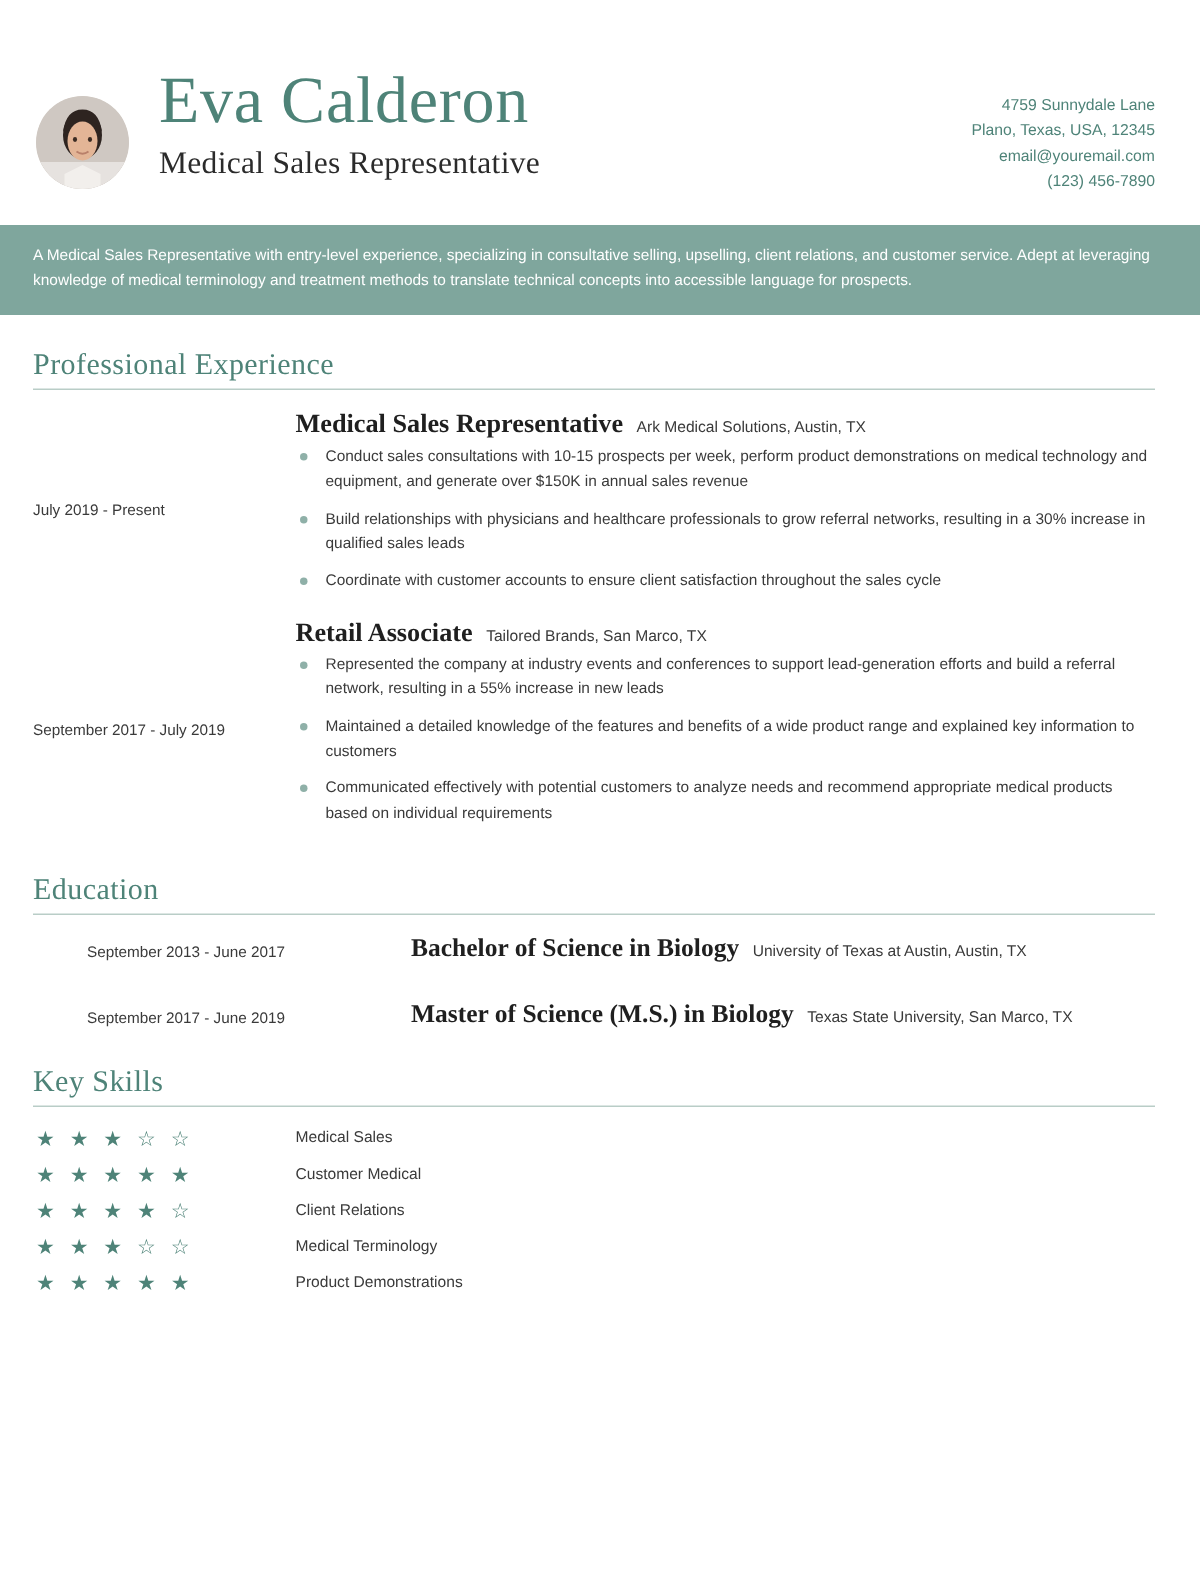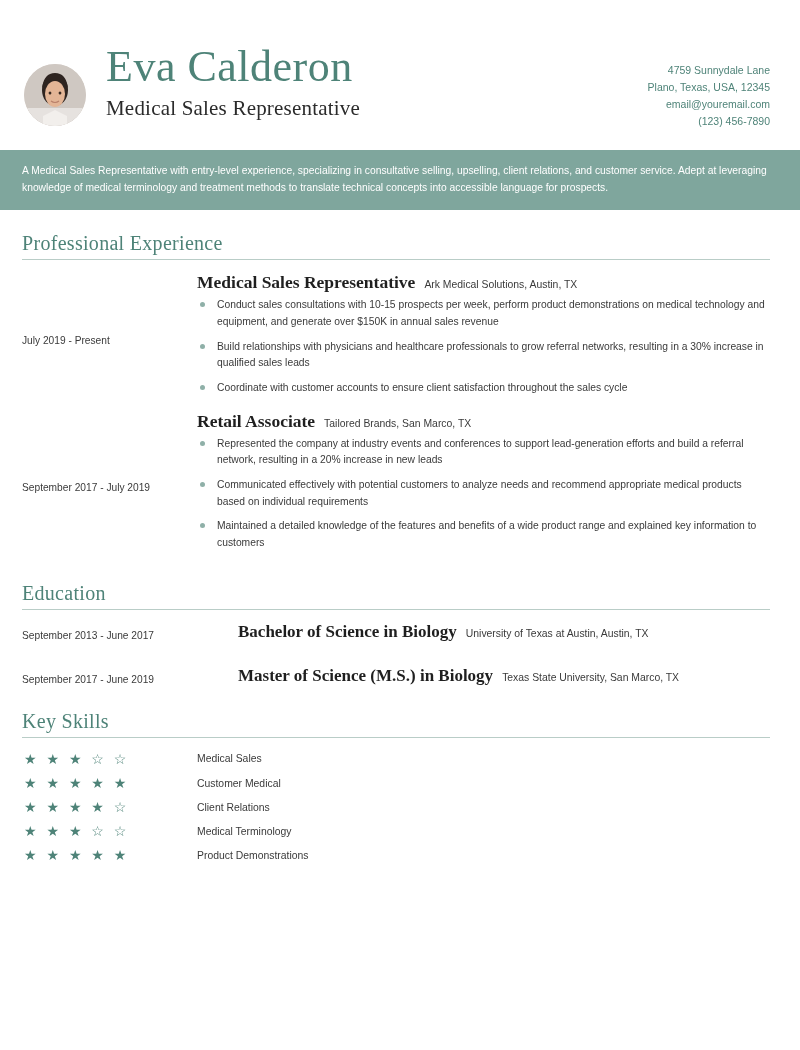--- a/index.html
+++ b/index.html
@@ -151,21 +151,21 @@
     position: absolute;
     left: 3px;
     top: 5px;
     width: 5px;
     height: 5px;
     border-radius: 50%;
     background: #8fb0a8;
   }
 
   .edu-entry { margin-bottom: 22px; }
-  .edu-entry .entry-date { padding-top: 7px; }
+  .edu-entry .entry-date { padding-top: 7px; margin-left: 36px; }
   .edu-entry .entry-role { font-size: 17px; margin-left: 41px; }
 
   
   .skills-list { margin-top: 2px; }
   .skill-row {
     display: flex;
     align-items: center;
     margin-bottom: 6px;
   }
   .stars {
@@ -244,23 +244,23 @@
     </div>
 
     <div class="entry">
       <div class="entry-date">September 2017 - July 2019</div>
       <div class="entry-body">
         <div class="entry-heading">
           <span class="entry-role">Retail Associate</span>
           <span class="entry-org">Tailored Brands, San Marco, TX</span>
         </div>
         <ul class="bullets">
-          <li>Represented the company at industry events and conferences to support lead-generation efforts and build a referral network, resulting in a 20% increase in new leads</li>
+          <li>Represented the company at industry events and conferences to support lead-generation efforts and build a referral network, resulting in a 55% increase in new leads</li>
+          <li>Maintained a detailed knowledge of the features and benefits of a wide product range and explained key information to customers</li>
           <li>Communicated effectively with potential customers to analyze needs and recommend appropriate medical products based on individual requirements</li>
-          <li>Maintained a detailed knowledge of the features and benefits of a wide product range and explained key information to customers</li>
         </ul>
       </div>
     </div>
   </div>
 
   <div class="section">
     <div class="section-title">Education</div>
     <div class="rule"></div>
 
     <div class="entry edu-entry">

